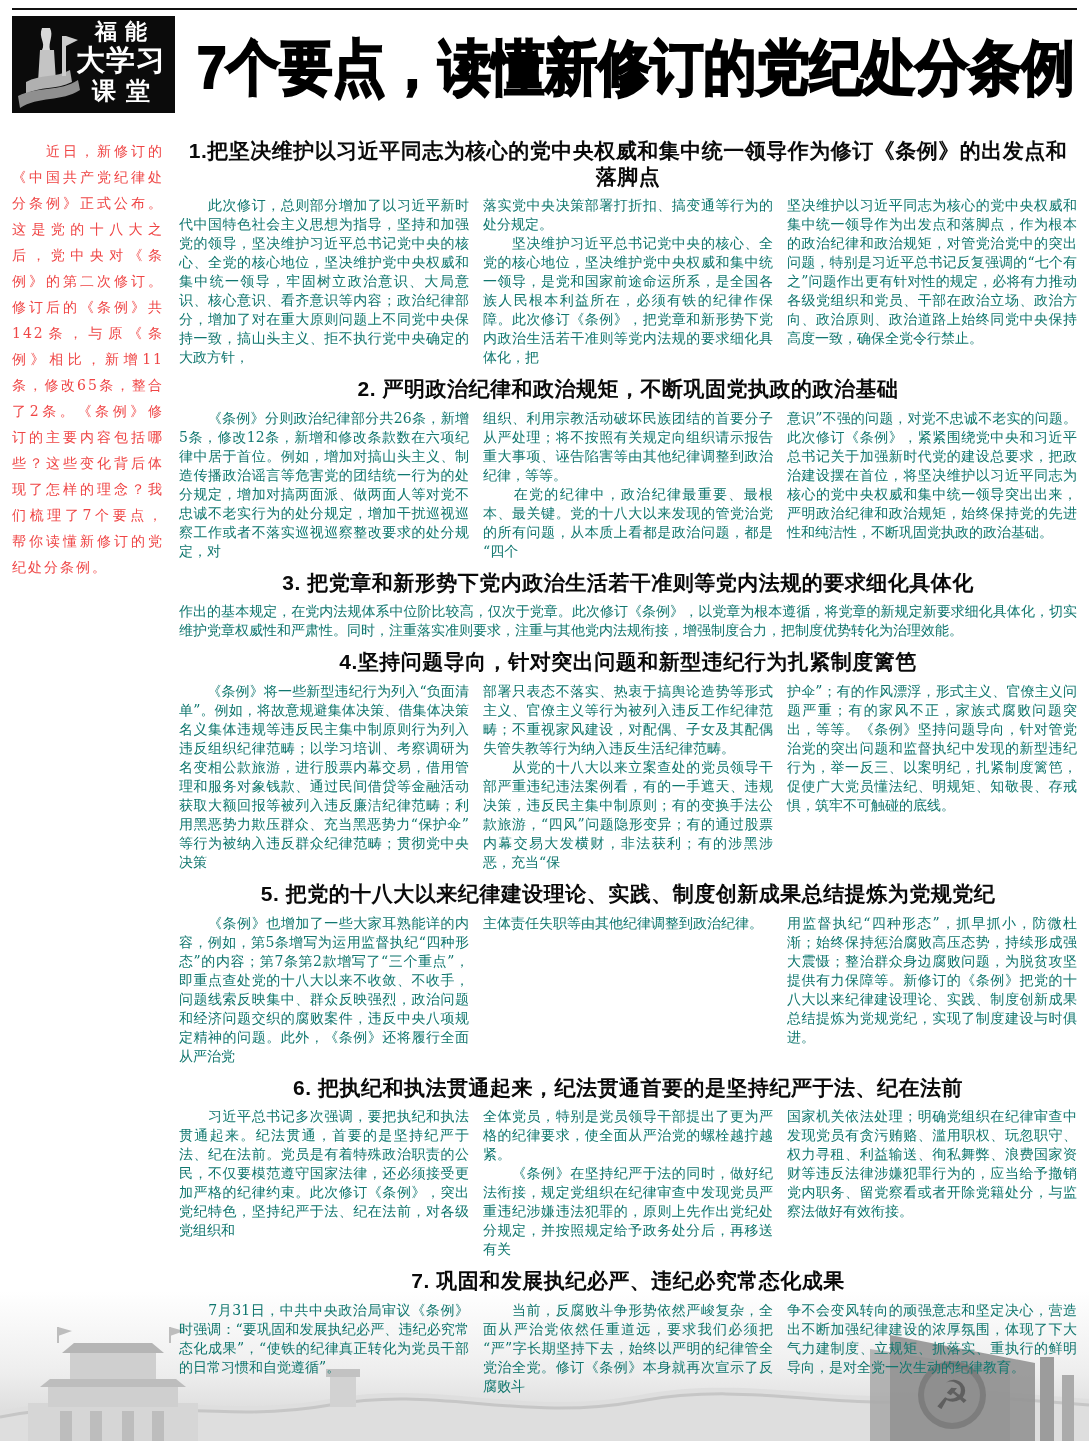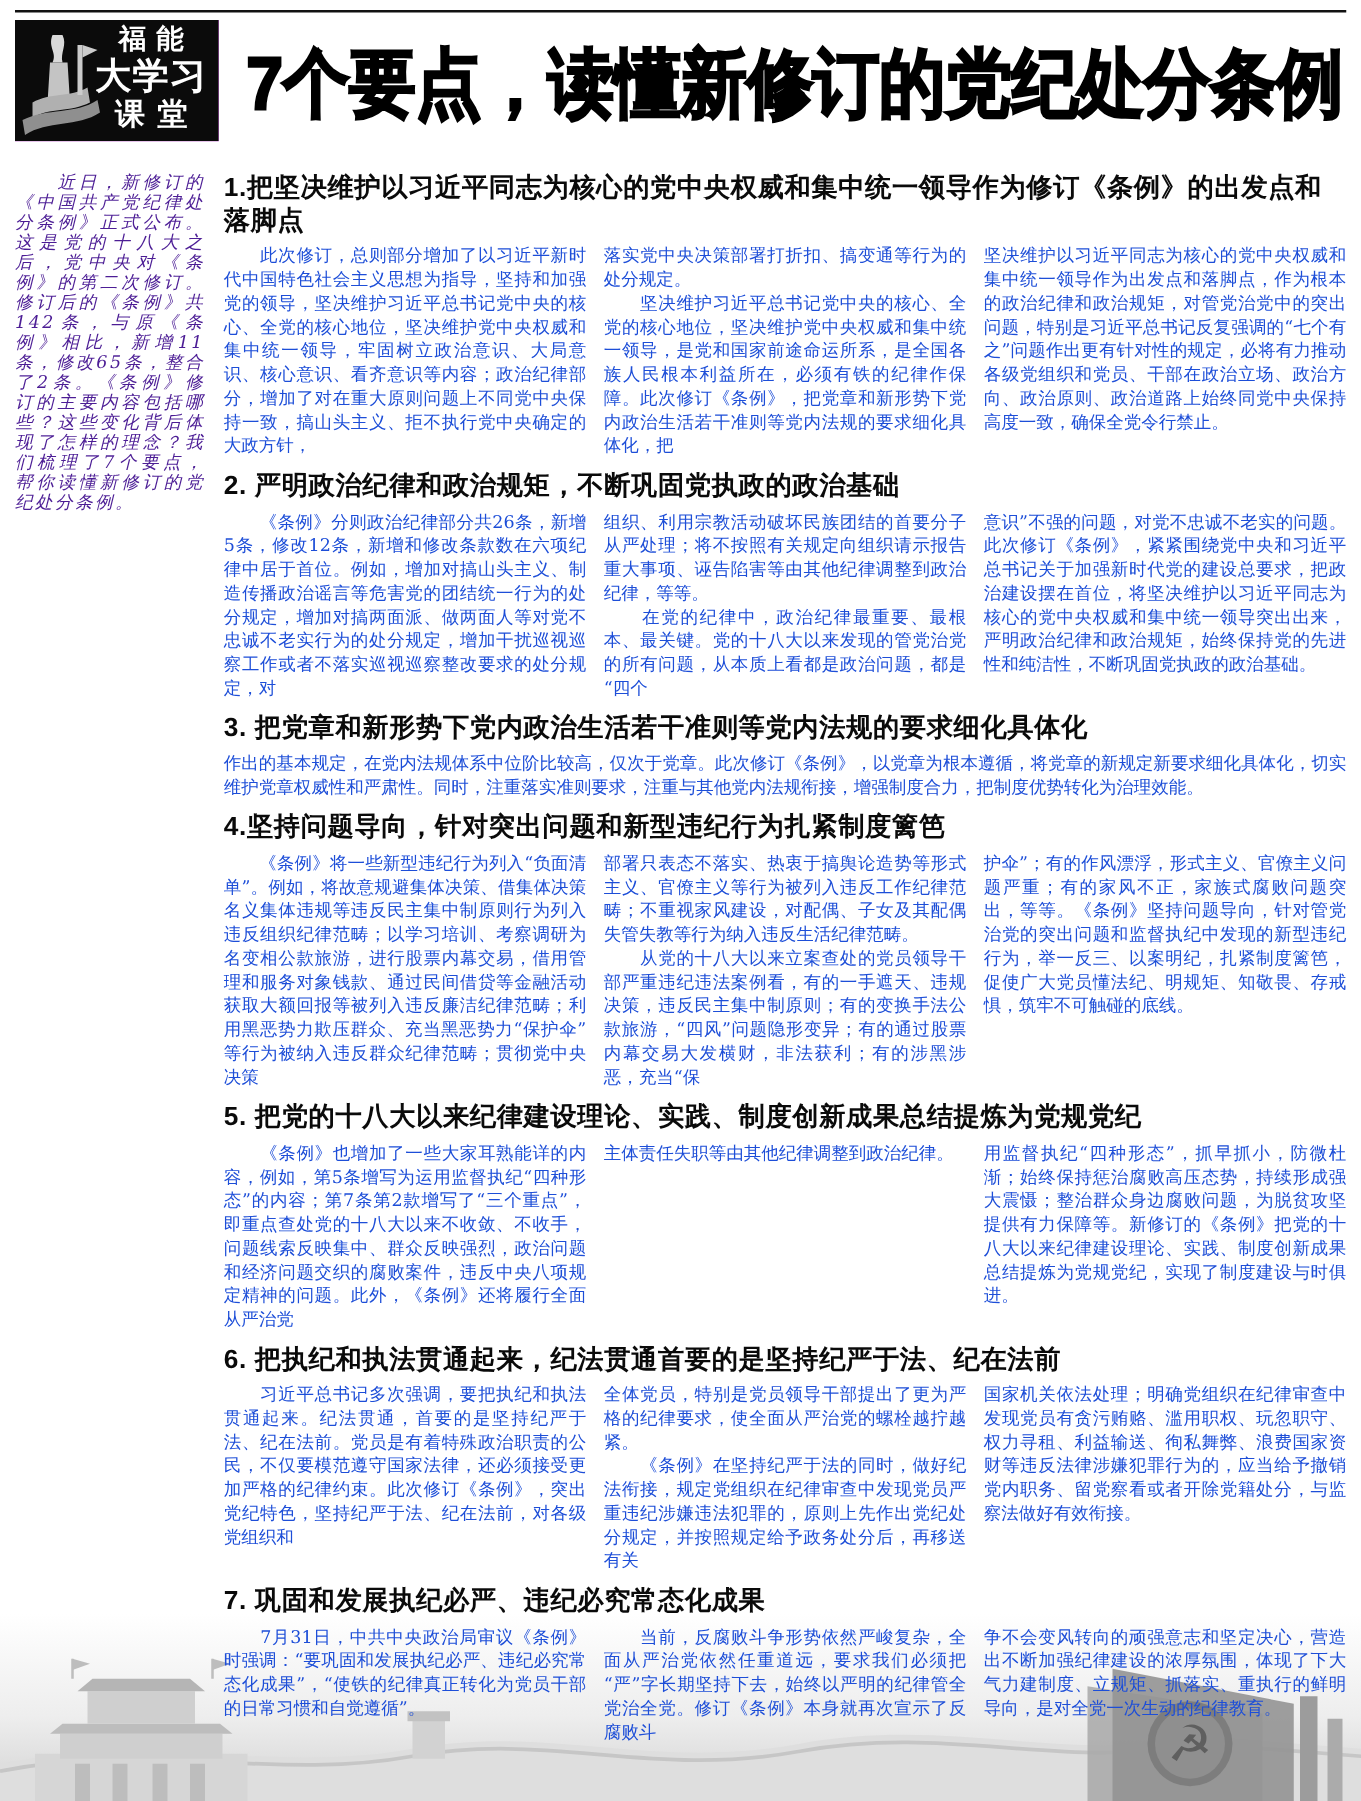--- a/index.html
+++ b/index.html
@@ -21,32 +21,32 @@
   .logo-l3{font-size:24px;letter-spacing:10px;padding-left:10px;margin-top:2px;}
   .main-title{
     flex:1;font-family:"Liberation Sans",sans-serif;font-weight:900;color:#000;
     font-size:53px;line-height:1.0;letter-spacing:0px;white-space:nowrap;
     margin-top:22px;-webkit-text-stroke:2px #000;transform:scaleY(1.12);transform-origin:top left;
   }
   
   .layout{display:flex;align-items:flex-start;margin-top:14px;}
   .sidebar{flex:0 0 152px;margin-right:15px;}
   .intro{
-    font-size:14px;line-height:16px;letter-spacing:2px;text-align:justify;
-    font-style:italic;color:#4c1d95;
+    font-size:14px;line-height:26px;letter-spacing:2px;text-align:justify;
+    color:#ef4444;
   }
   .content{flex:1;min-width:0;}
   .sec-h{
     font-family:"Liberation Sans",sans-serif;font-weight:bold;color:#0a0a0a;
-    font-size:21px;line-height:1.22;margin:9px 0 7px 0;letter-spacing:0.5px;
+    font-size:21px;line-height:1.22;margin:9px 0 7px 0;letter-spacing:0.5px;text-align:center;
   }
   .sec:first-child .sec-h{margin-top:0;}
   .cols{display:flex;gap:14px;}
   .col{flex:1 1 0;min-width:0;}
-  .col p{margin:0;font-size:14px;line-height:19px;text-align:justify;color:#1d4ed8;}
+  .col p{margin:0;font-size:14px;line-height:19px;text-align:justify;color:#0f766e;}
   
   .footer{position:absolute;left:0;bottom:0;width:1089px;height:150px;z-index:0;
     background:linear-gradient(to bottom, rgba(255,255,255,0) 0%, rgba(230,230,230,.7) 55%, #d2d2d2 100%);}
   .footer svg{position:absolute;left:0;bottom:0;}
 </style>
 </head>
 <body>
 
 <div class="page">
 

